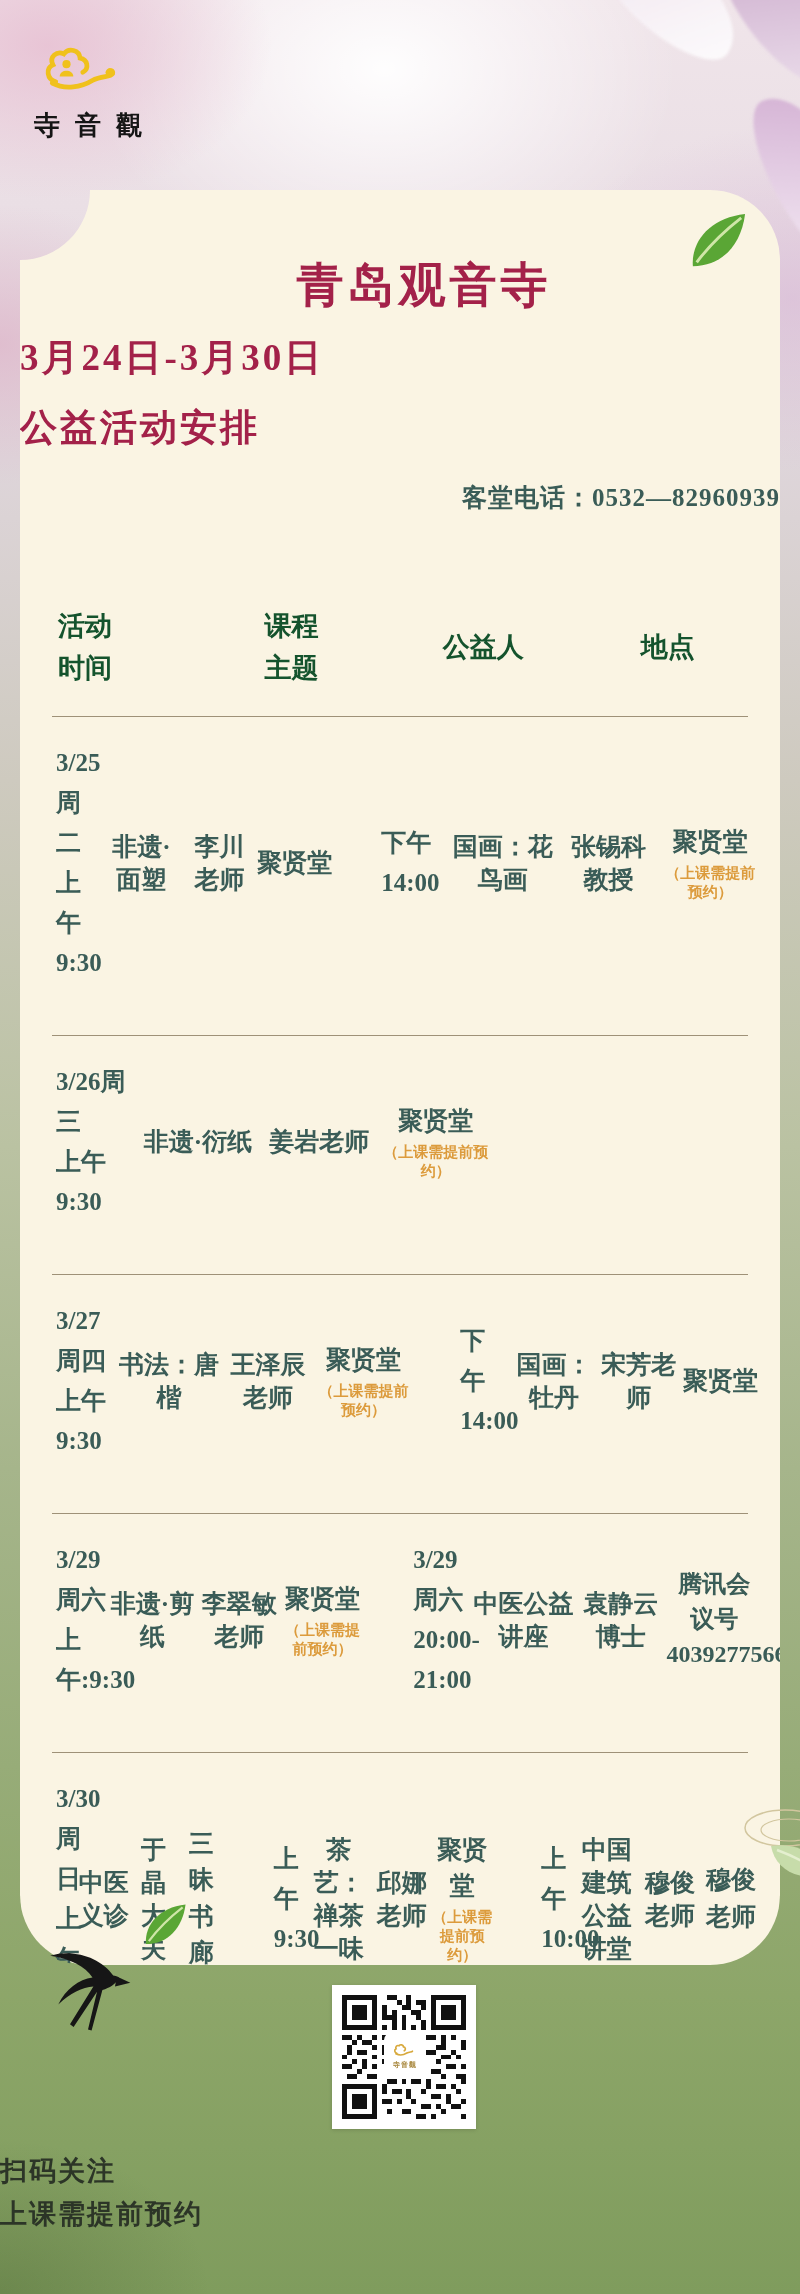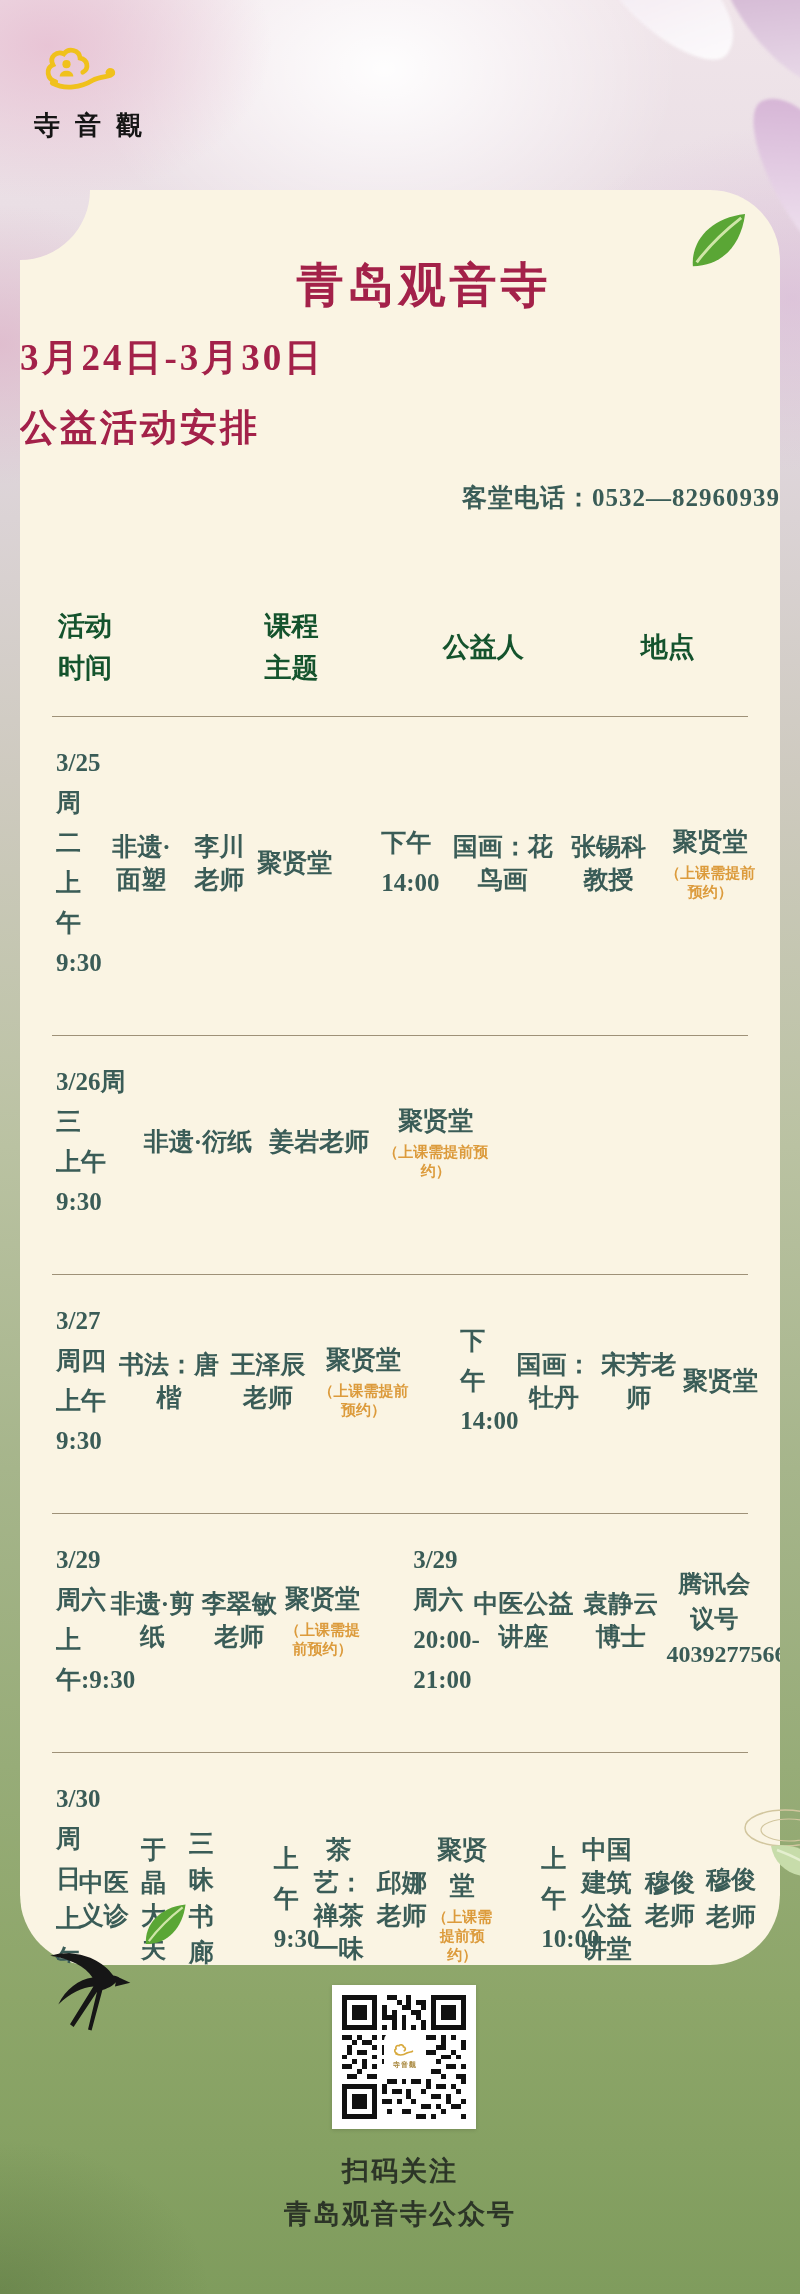--- a/index.html
+++ b/index.html
@@ -58,21 +58,21 @@
   .swirl{position:absolute;left:733px;top:1800px;width:90px;height:100px;}
   .swallow{position:absolute;left:42px;top:1945px;width:92px;height:90px;}
   
   .qr-box{position:absolute;left:332px;top:1985px;width:144px;height:144px;background:#fff;
           box-shadow:0 1px 4px rgba(0,0,0,.15);}
   .qr-box svg{position:absolute;left:10px;top:10px;width:124px;height:124px;}
   .qr-logo{position:absolute;left:52px;top:48px;width:42px;height:46px;background:#fff;border-radius:7px;
            display:flex;flex-direction:column;align-items:center;justify-content:center;gap:1px;}
   .qr-logo svg{position:static;width:26px;height:16px;}
   .qr-logo-text{font-size:7px;color:#a8873d;font-weight:bold;letter-spacing:1px;white-space:nowrap;}
-  .qr-caption{position:absolute;left:0;top:2150px;width:800px;text-align:center;color:#2c3527;
+  .qr-caption{position:absolute;left:0;top:2150px;width:800px;text-align:left;color:#2c3527;
               font-size:27px;font-weight:bold;line-height:1.6;letter-spacing:2px;}
 </style>
 </head>
 <body>
 
 <div class="bg"></div>
 <div class="petal petal1"></div>
 <div class="petal petal2"></div>
 <div class="petal petal3"></div>
 
@@ -361,14 +361,14 @@
         <path d="M26 52 C13 48 11 32 22 27 C16 15 28 6 38 11 C45 1 61 5 62 17 C73 19 76 32 66 38"></path>
         <path d="M21 54 C40 64 64 60 80 50 C94 42 106 46 110 40"></path>
       </g>
     </svg>
     <div class="qr-logo-text">寺音觀</div>
   </div>
 </div>
 
 <div class="qr-caption">
   <div>扫码关注</div>
-  <div>青岛观音寺公众号</div>
+  <div>上课需提前预约</div>
 </div>
 
 </body></html>

